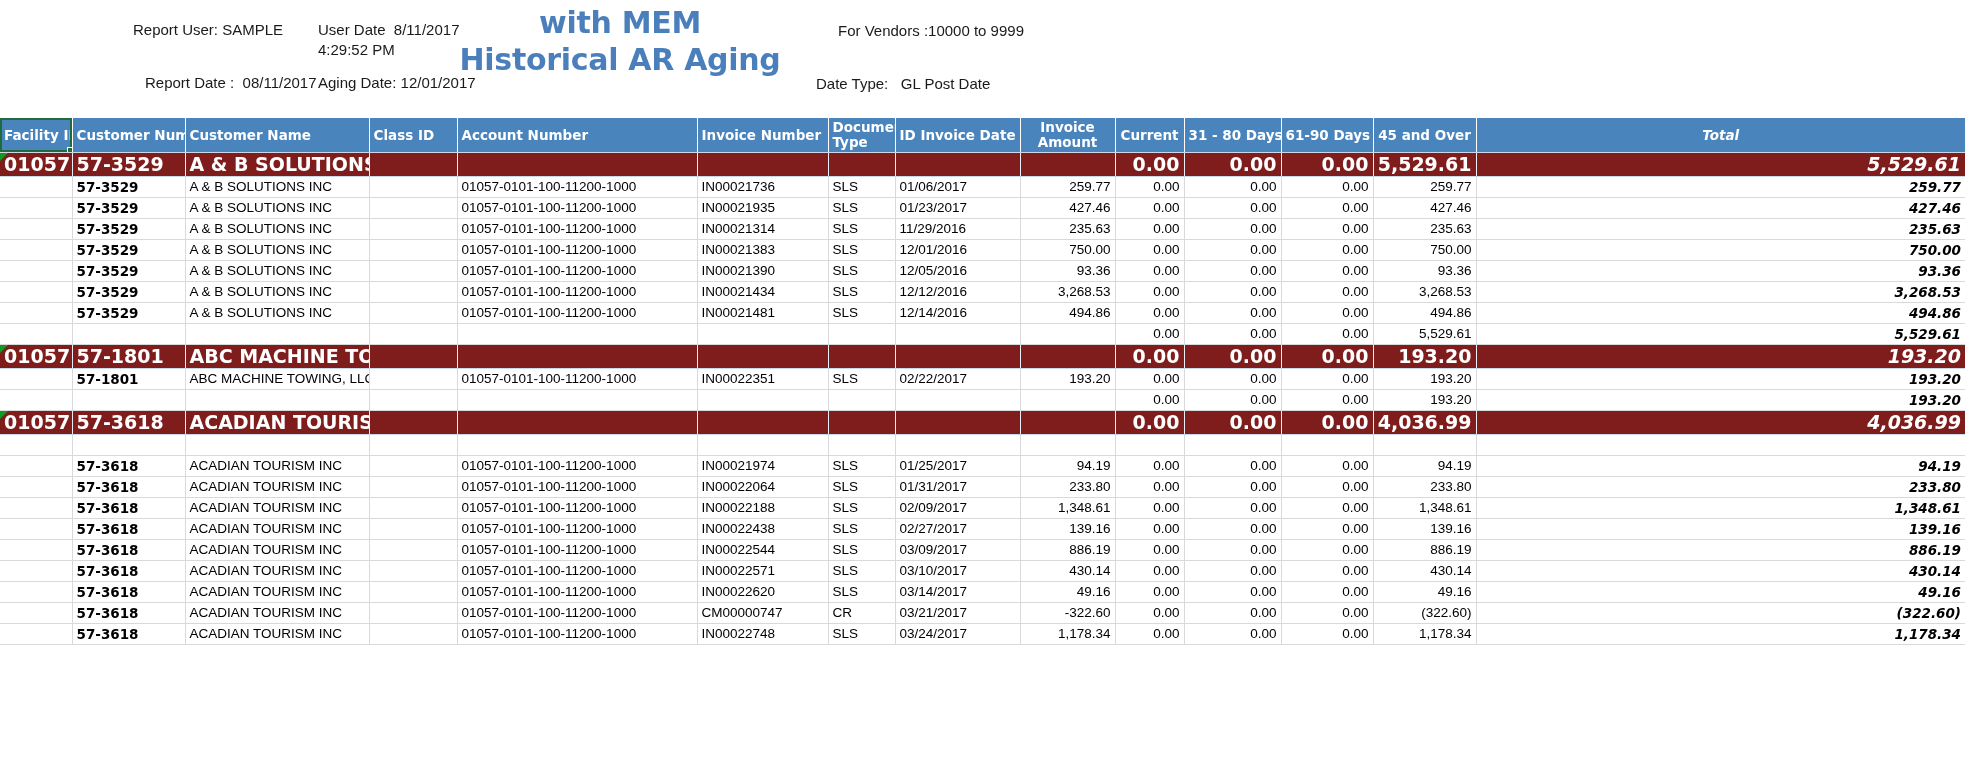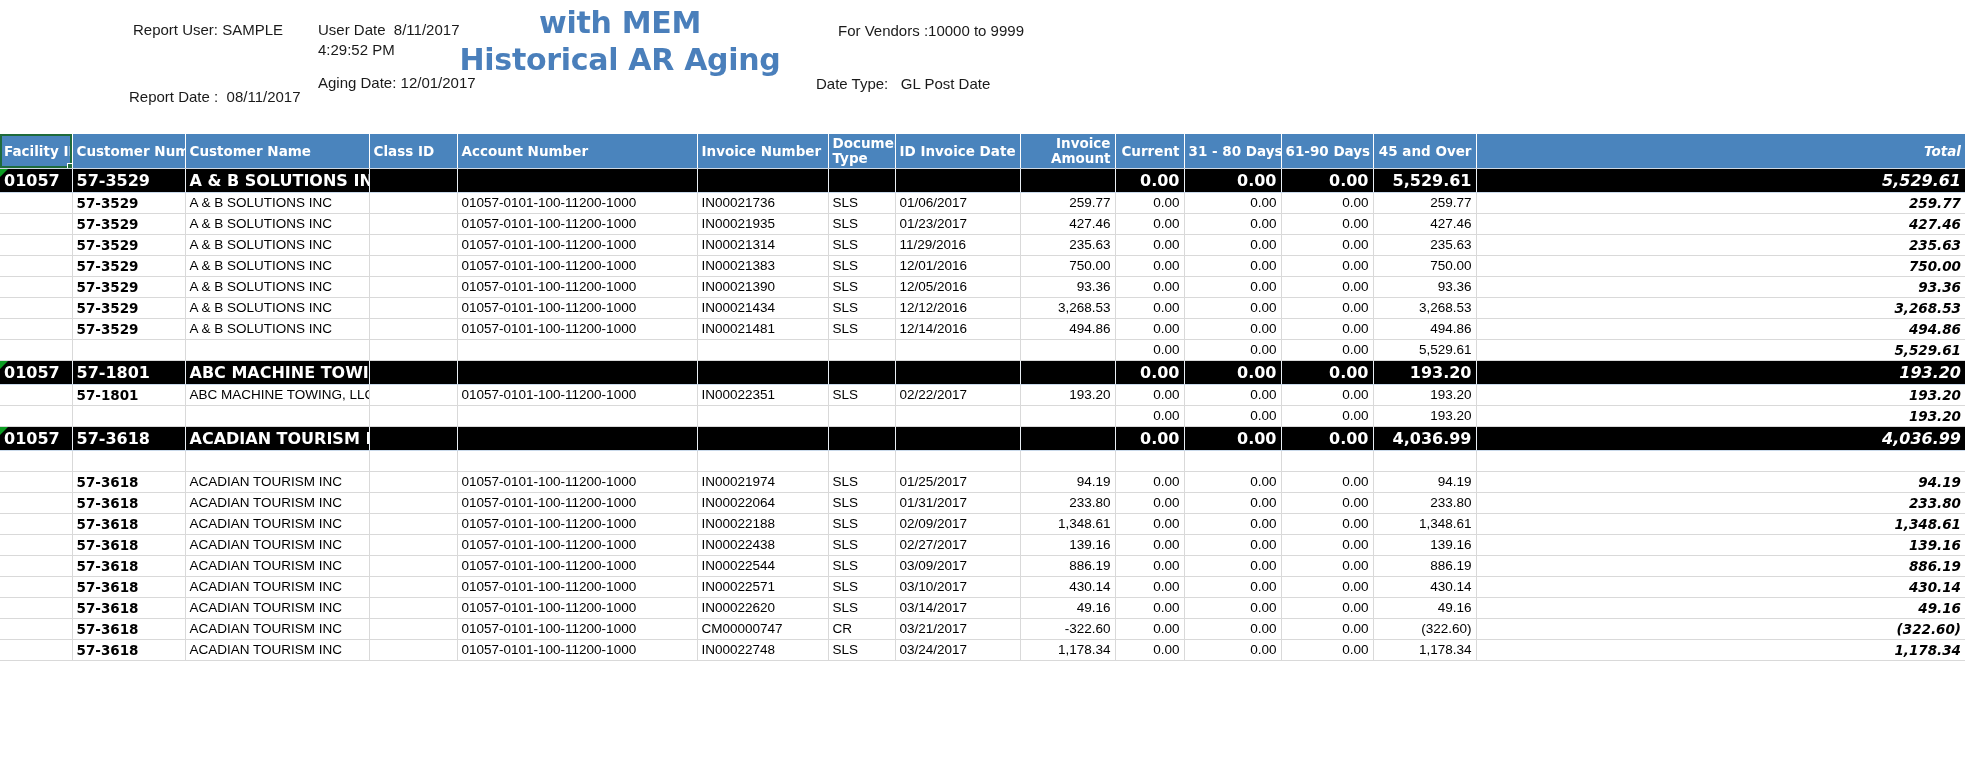--- a/index.html
+++ b/index.html
@@ -13,34 +13,34 @@
     height: 767px;
     overflow: hidden;
     font-family: "Liberation Sans", sans-serif;
     color: #000000;
     -webkit-font-smoothing: antialiased;
   }
 
   
   .report-header {
     position: relative;
-    height: 134px;
+    height: 118px;
   }
   .hdr-field {
     position: absolute;
     font-size: 15px;
     line-height: 20px;
     color: #1a1a1a;
     white-space: pre;
   }
   .hdr-user      { left: 133px; top: 20px; }
   .hdr-userdate  { left: 318px; top: 20px; }
   .hdr-usertime  { left: 318px; top: 40px; }
   .hdr-vendors   { left: 838px; top: 21px; }
-  .hdr-repdate   { left: 129px; top: 73px; margin-top: 14px; }
+  .hdr-repdate   { left: 145px; top: 73px; }
   .hdr-agingdate { left: 318px; top: 73px; }
   .hdr-datetype  { left: 816px; top: 74px; }
 
   .report-title {
     position: absolute;
     left: 410px;
     top: 4px;
     width: 420px;
     text-align: center;
     font-family: "DejaVu Sans", sans-serif;
@@ -75,46 +75,46 @@
     font-family: "DejaVu Sans", sans-serif;
     font-weight: bold;
     font-size: 13.5px;
     text-align: left;
     border-right: 1px solid #ffffff;
     border-bottom: 1px solid #cfd8e2;
     line-height: 15px;
     padding-top: 1px;
     position: relative;
   }
-  tr.head-row th.num { text-align: right; }
+  tr.head-row th.num { text-align: center; }
   tr.head-row th.wrap { white-space: normal; }
   th.selected-cell {
     outline: 2px solid #1f6b3b;
     outline-offset: -2px;
   }
   th.selected-cell::after {
     content: "";
     position: absolute;
     right: -4px;
     bottom: -4px;
     width: 7px;
     height: 7px;
     background: #1f6b3b;
     border: 1px solid #ffffff;
     z-index: 5;
   }
 
   
   tr.group-row { height: 24px; }
   tr.group-row td {
-    background: #000000;
+    background: #7f1d1d;
     color: #ffffff;
     font-family: "DejaVu Sans", sans-serif;
     font-weight: bold;
-    font-size: 16px;
+    font-size: 19px;
     border-right: 1px solid #e9eef4;
     border-bottom: 1px solid #c9d9ea;
     border-top: 1px solid #c9d9ea;
   }
   tr.group-row td.num { text-align: right; }
   td.flagged { position: relative; }
   td.flagged::before {
     content: "";
     position: absolute;
     left: 0;

